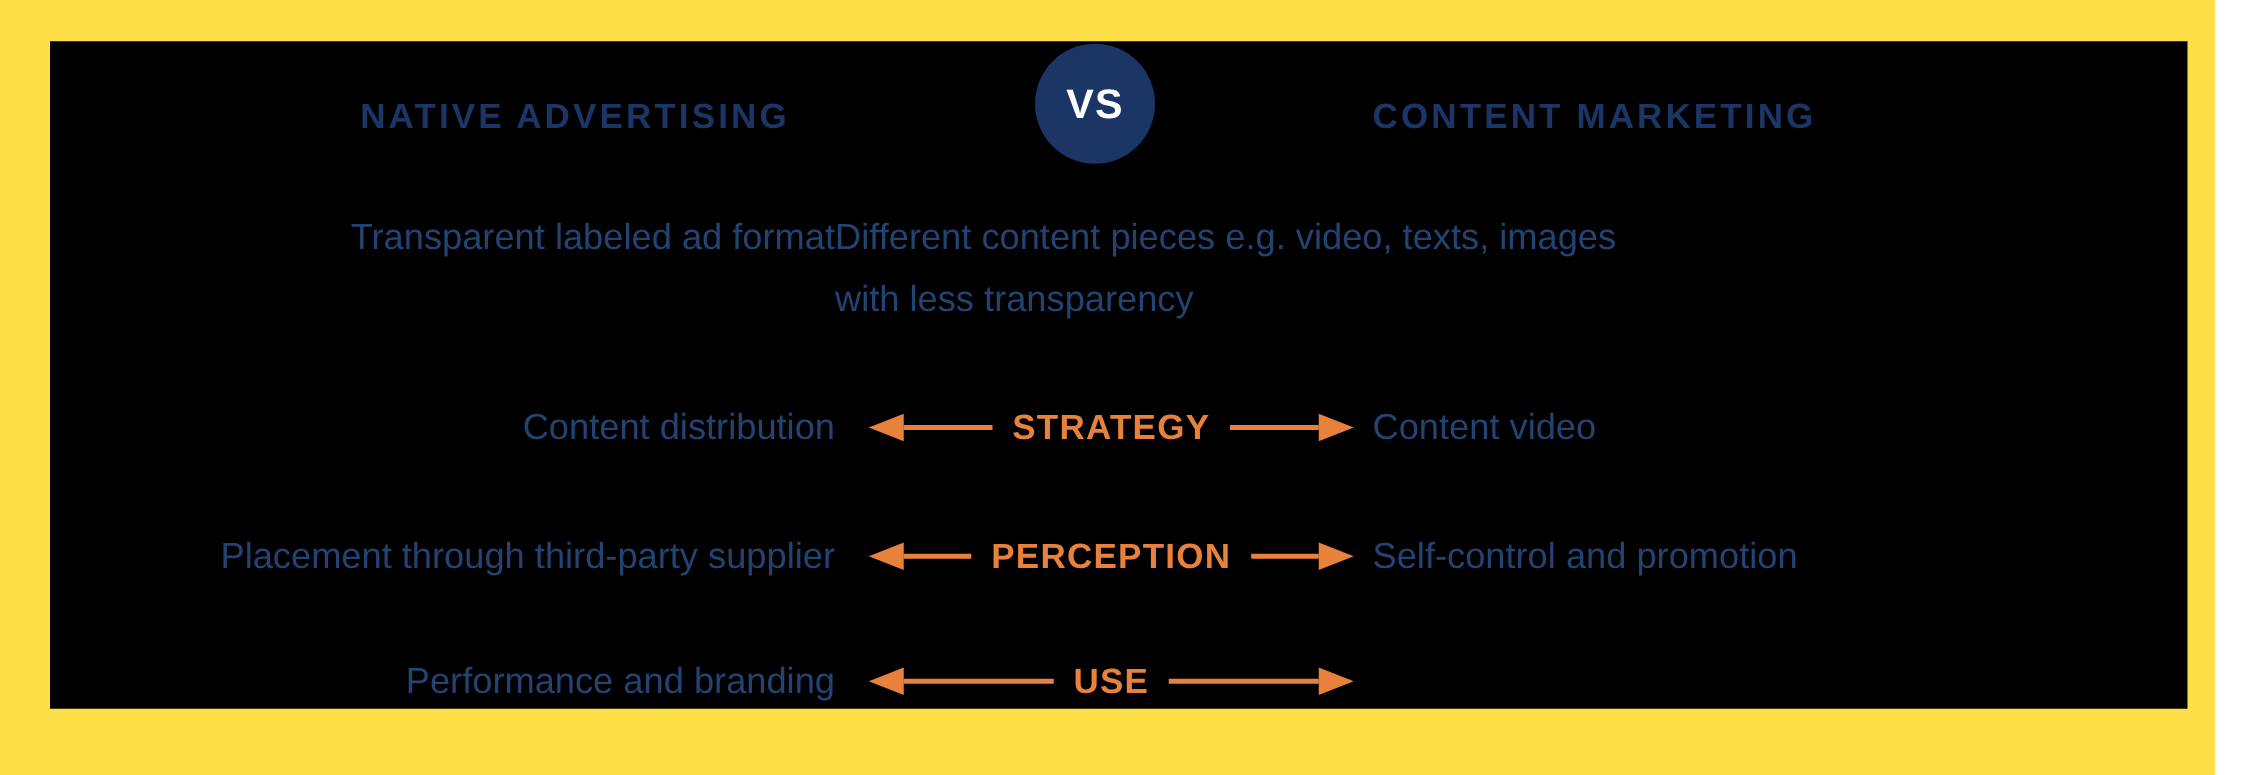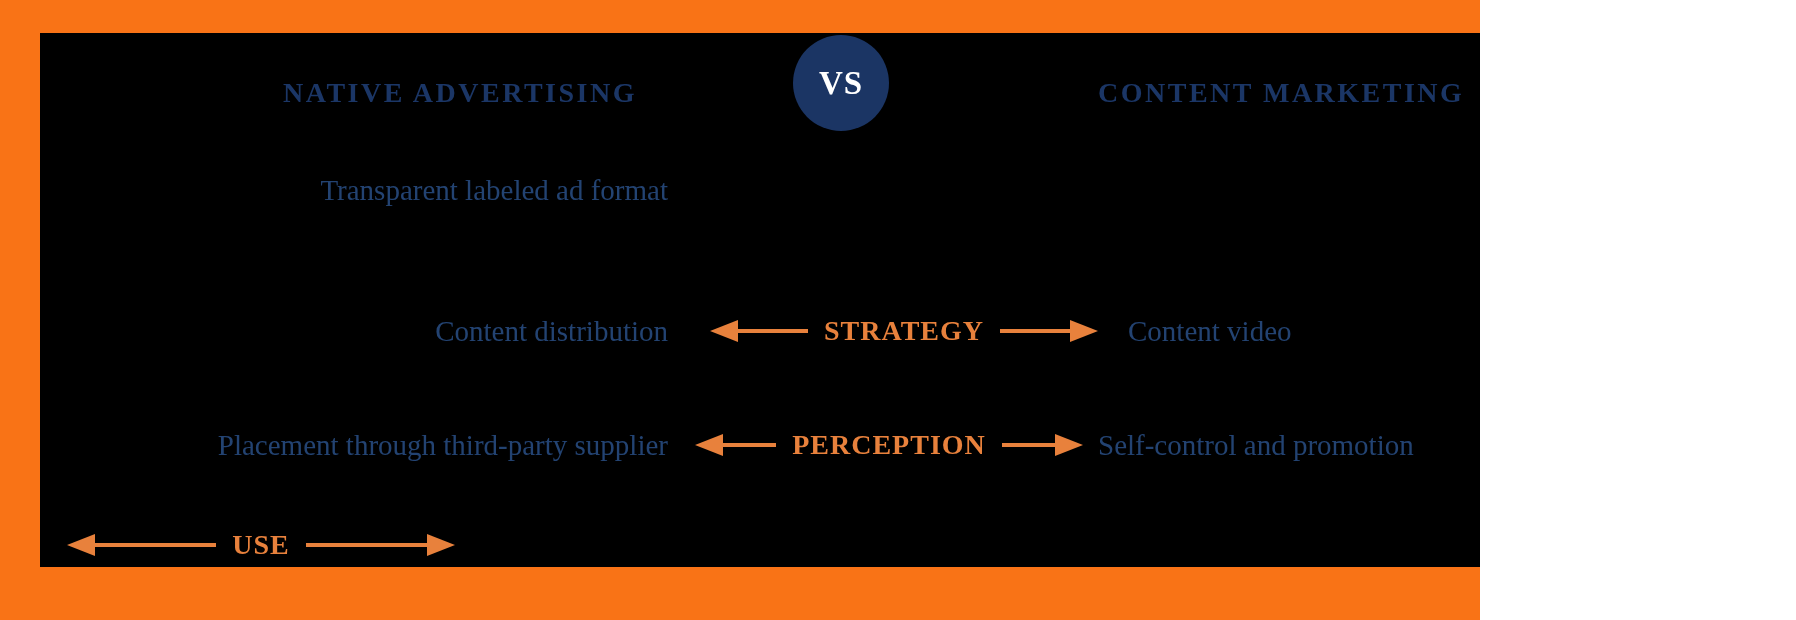--- a/index.html
+++ b/index.html
@@ -1,20 +1,20 @@
 <!DOCTYPE html>
 <html><head>
 <meta charset="utf-8">
 <style>
   html,body{margin:0;padding:0;background:#ffffff;}
   .canvas{
     position:relative;
-    width:1480px;height:620px;
-    background:#f97316;
-    font-family:Liberation Serif, serif;
+    width:1772px;height:620px;
+    background:#fde047;
+    font-family:Liberation Sans, sans-serif;
     overflow:hidden;
   }
   .panel{
     position:absolute;
     left:40px;top:33px;
     width:1710px;height:534px;
     background:#000000;
   }
   
   .header-left{
@@ -23,33 +23,33 @@
     color:#1b3666;font-size:28px;font-weight:bold;letter-spacing:2.5px;
     white-space:nowrap;
   }
   .header-right{
     position:absolute;left:1058px;top:12px;height:96px;
     line-height:96px;text-align:right;
     color:#1b3666;font-size:28px;font-weight:bold;letter-spacing:2.5px;
     white-space:nowrap;
   }
   .vs-circle{
-    position:absolute;left:753px;top:2px;
+    position:absolute;left:788px;top:2px;
     width:96px;height:96px;border-radius:50%;
     background:#1b3564;
     color:#ffffff;font-size:33px;font-weight:bold;letter-spacing:1px;
     display:flex;align-items:center;justify-content:center;
   }
   
   .row{
     position:absolute;left:0;right:0;
     display:flex;align-items:flex-start;
   }
   .row-1{top:132px;}
-  .row-2{top:273px;gap:15px;}
+  .row-2{top:284px;}
   .row-3{top:387px;}
   .row-4{top:487px;}
   .cell-left{
     width:628px;flex:0 0 628px;
     text-align:right;
     color:#234372;font-size:29px;line-height:50px;
     white-space:nowrap;
   }
   .cell-center{
     width:430px;flex:0 0 430px;box-sizing:border-box;
@@ -79,20 +79,21 @@
   <div class="panel">
 
     <div class="header-left">NATIVE ADVERTISING</div>
     <div class="vs-circle">
       <span>VS</span>
     </div>
     <div class="header-right">CONTENT MARKETING</div>
 
     <div class="row row-1">
       <div class="cell-left">Transparent labeled ad format</div>
+      <div class="cell-right">Different content pieces e.g. video, texts, images with less transparency</div>
     </div>
 
     <div class="row row-2">
       <div class="cell-left">Content distribution</div>
       <div class="cell-center">
         <div class="arrow">
             <div class="head head-left"></div>
             <div class="line"></div>
           </div>
         <div class="dim-label">STRATEGY</div>
@@ -114,20 +115,21 @@
         <div class="dim-label">PERCEPTION</div>
         <div class="arrow">
             <div class="line"></div>
             <div class="head head-right"></div>
           </div>
       </div>
       <div class="cell-right">Self-control and promotion</div>
     </div>
 
     <div class="row row-4">
+      <div class="cell-left">Performance and branding</div>
       <div class="cell-center">
         <div class="arrow">
             <div class="head head-left"></div>
             <div class="line"></div>
           </div>
         <div class="dim-label">USE</div>
         <div class="arrow">
             <div class="line"></div>
             <div class="head head-right"></div>
           </div>

